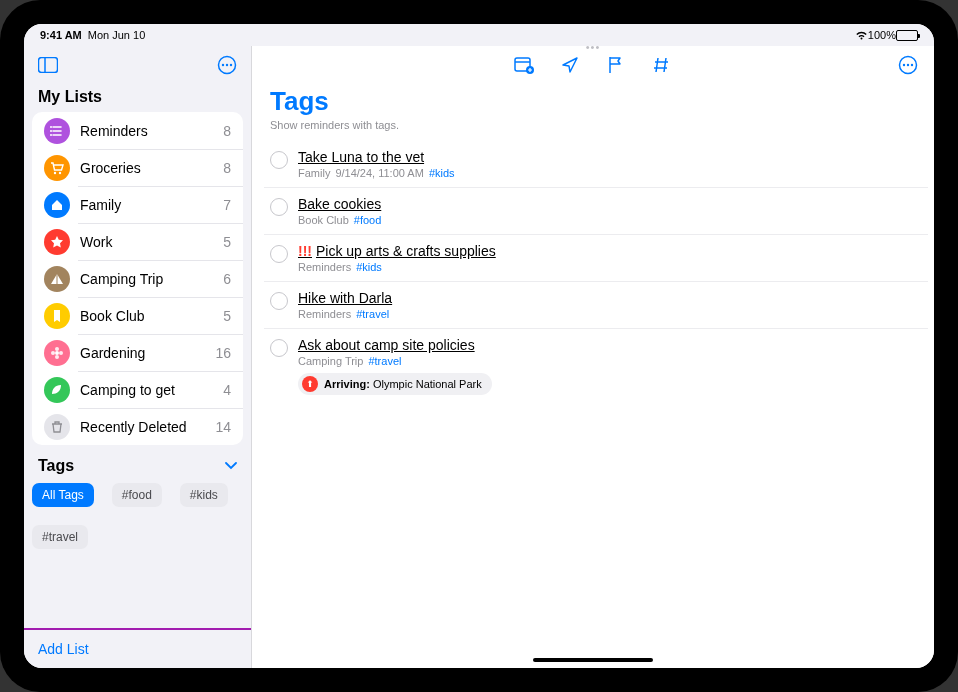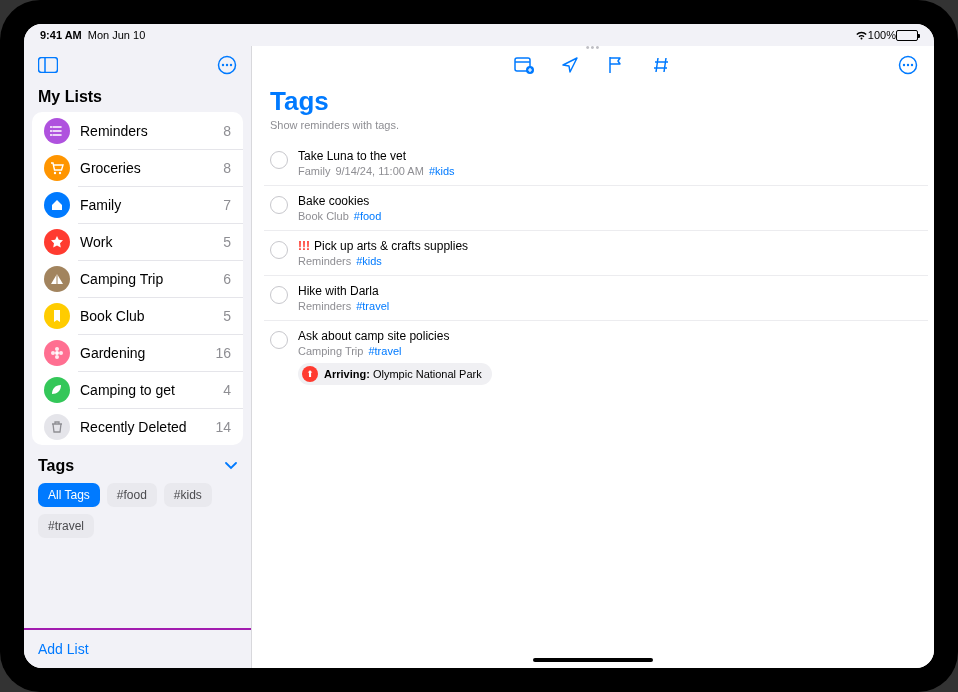--- a/index.html
+++ b/index.html
@@ -21,37 +21,37 @@
 .section-header { font-size: 16px; font-weight: 700; color: #000; padding: 4px 14px 6px; }
 .lists { background: #fff; margin: 0 8px; border-radius: 10px; overflow: hidden; }
 .list-row { display: flex; align-items: center; height: 37px; padding: 0 12px; cursor:pointer; position: relative; }
 .list-row + .list-row::before { content:''; position:absolute; left:46px; right:0; top:0; height:1px; background:#e5e5ea; }
 .list-icon { width: 26px; height: 26px; border-radius: 50%; display:flex; align-items:center; justify-content:center; color:#fff; font-size:13px; flex-shrink:0; }
 .list-name { margin-left: 10px; font-size: 14px; color:#000; }
 .list-count { margin-left: auto; color: #8e8e93; font-size: 14px; }
 .tags-header { display:flex; align-items:center; padding: 12px 14px 4px; }
 .tags-header .label { font-size:16px; font-weight:700; }
 .tags-header .chev { margin-left:auto; color:#007aff; }
-.tags-cloud { padding: 4px 14px; display:flex; flex-wrap: wrap; gap:7px; }
+.tags-cloud { padding: 4px 8px; display:flex; flex-wrap: wrap; gap:18px; }
 .tag-chip { padding: 5px 10px; border-radius: 7px; background:#e9e9ee; font-size:12px; color:#4a4a4e; cursor:pointer; }
 .tag-chip.active { background:#007aff; color:#fff; }
 .sidebar-footer { margin-top:auto; padding: 10px 14px; text-align:left; border-top: 2px solid #a21caf; }
 .add-list { color:#007aff; font-size:14px; cursor:pointer; }
 .main { flex:1; background:#fff; display:flex; flex-direction:column; position:relative; }
 .pill { position:absolute; top:-5px; left:50%; transform:translateX(-50%); color:#bfbfc4; font-size:11px; letter-spacing:1px; }
 .main-toolbar { height:38px; display:flex; align-items:center; gap:18px; padding: 0 12px; justify-content:center; position:relative;}
 .main-toolbar .push-right { position:absolute; right:12px; }
 .main-title { font-size:26px; font-weight:700; color:#007aff; padding: 2px 18px 0; }
 .main-sub { font-size:11px; color:#8e8e93; padding: 2px 18px 10px; }
 .reminders { padding: 0 6px 0 12px; }
 .reminder { display:flex; padding: 8px 6px; border-bottom: 1px solid #ececef; }
 .reminder:last-child { border-bottom:none; }
 .rcheck { width:18px; height:18px; border:1.5px solid #c7c7cc; border-radius:50%; margin-top:2px; flex-shrink:0; cursor:pointer;}
 .rbody { margin-left:10px; flex:1; }
-.rtitle { font-size:12px; color:#000; display:flex; align-items:center; gap:4px;}
+.rtitle { font-size:14px; color:#000; display:flex; align-items:center; gap:4px;text-decoration:underline;}
 .rpriority { color:#ff3b30; font-weight:600; }
 .rmeta { font-size:11px; color:#8e8e93; margin-top:2px; display:flex; gap:5px; align-items:center;}
 .rmeta .tag { color:#007aff; }
 .rloc { margin-top:6px; display:inline-flex; align-items:center; gap:6px; background:#f0f0f3; border-radius:12px; padding:3px 10px 3px 4px; font-size:11px; }
 .rloc .pin { width:16px; height:16px; background:#ff3b30; border-radius:50%; display:flex; align-items:center; justify-content:center; color:#fff; font-size:9px;}
 .rloc b { font-weight:600; }
 .home-indicator { position:absolute; bottom:6px; left:50%; transform:translateX(-50%); width:120px; height:4px; background:#000; border-radius:3px; }
 svg { display:block; }
 </style>
 </head>

